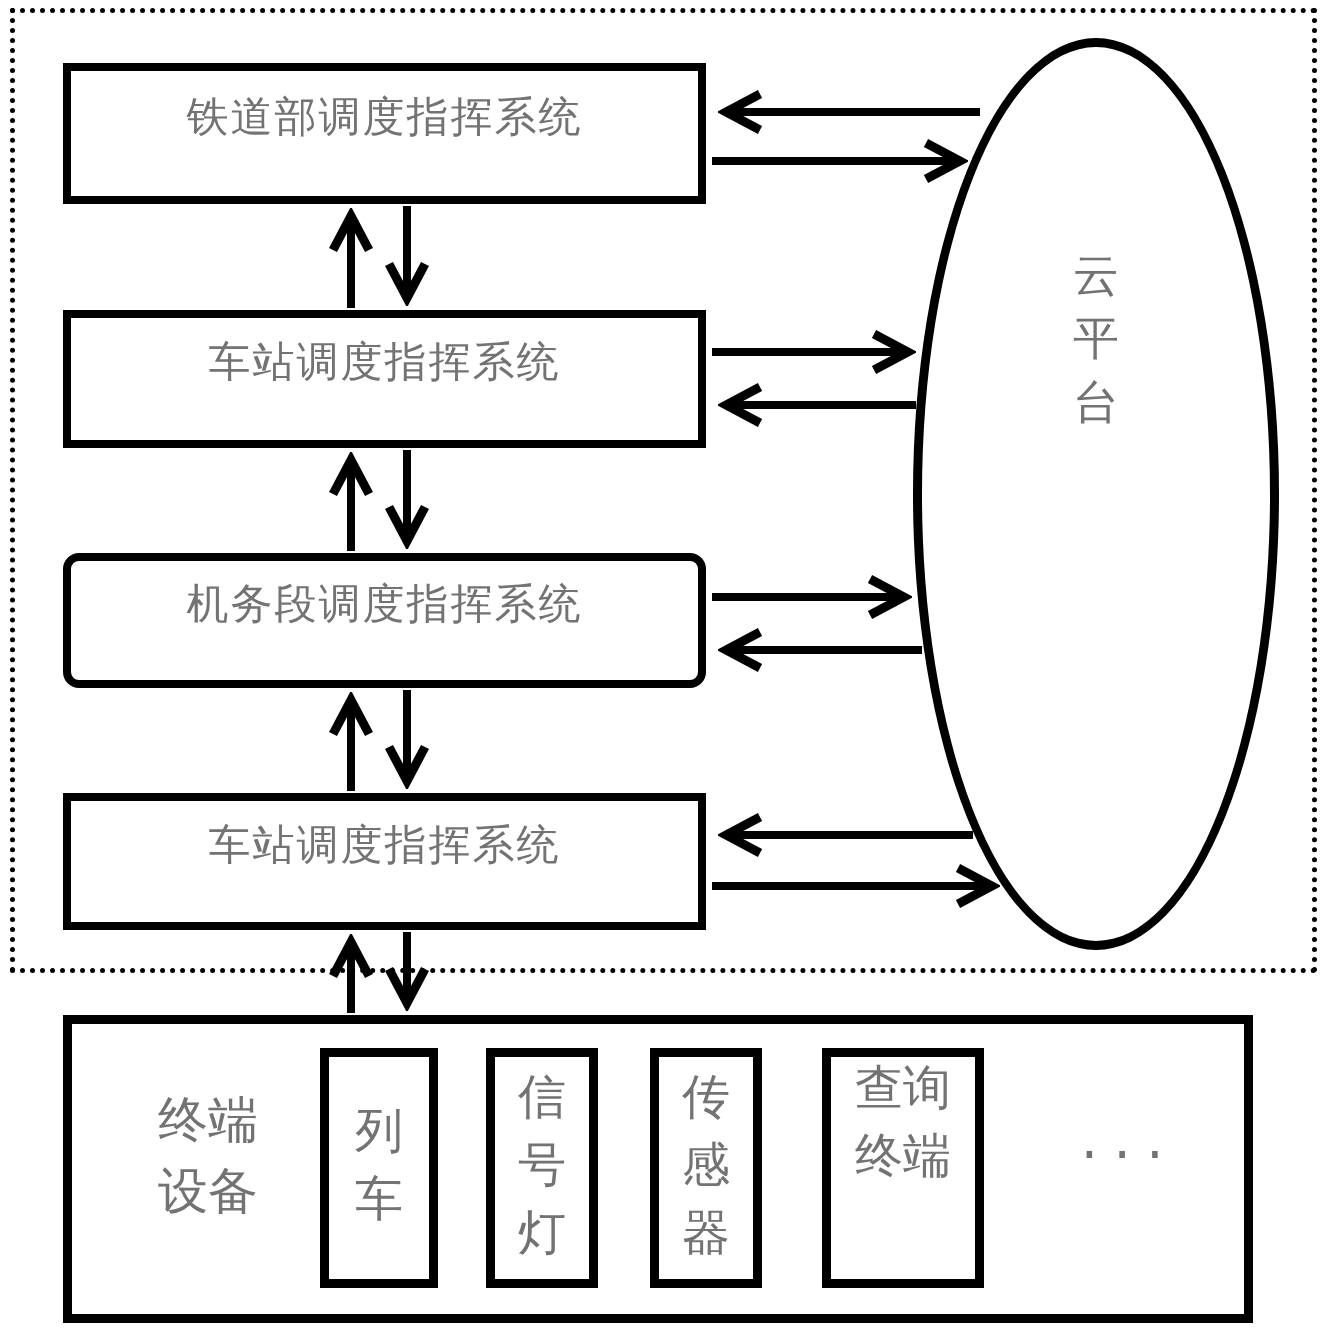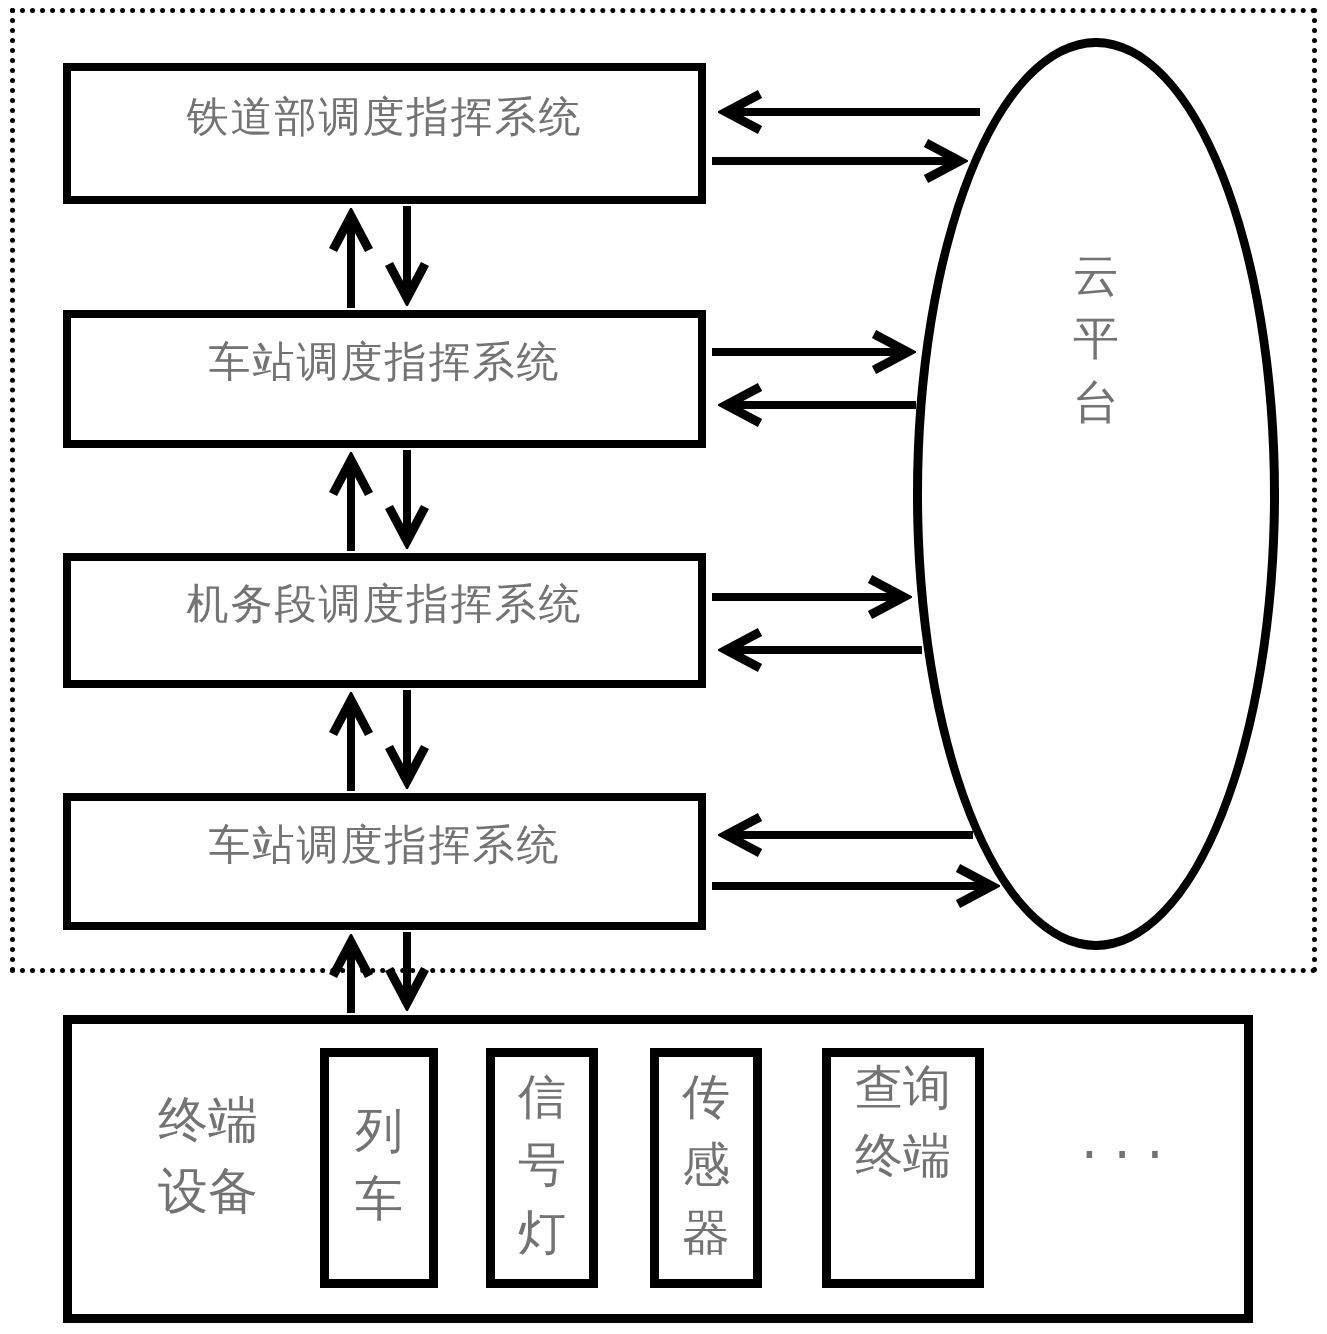--- a/index.html
+++ b/index.html
@@ -28,21 +28,21 @@
     display: flex;
     align-items: center;
     justify-content: center;
     padding-bottom: 34px;
     font-size: 42px;
     letter-spacing: 2px;
     white-space: nowrap;
   }
   .sysbox.b1 { top: 63px;  height: 141px; }
   .sysbox.b2 { top: 310px; height: 138px; }
-  .sysbox.b3 { top: 553px; height: 135px; }
+  .sysbox.b3 { top: 553px; height: 135px; border-radius: 16px; }
   .sysbox.b4 { top: 793px; height: 137px; align-items: center; }
   .cloud {
     position: absolute;
     left: 913px; top: 38px;
     width: 366px; height: 912px;
     border: 9px solid #000;
     border-radius: 50%;
     background: #fff;
     box-sizing: border-box;
   }

